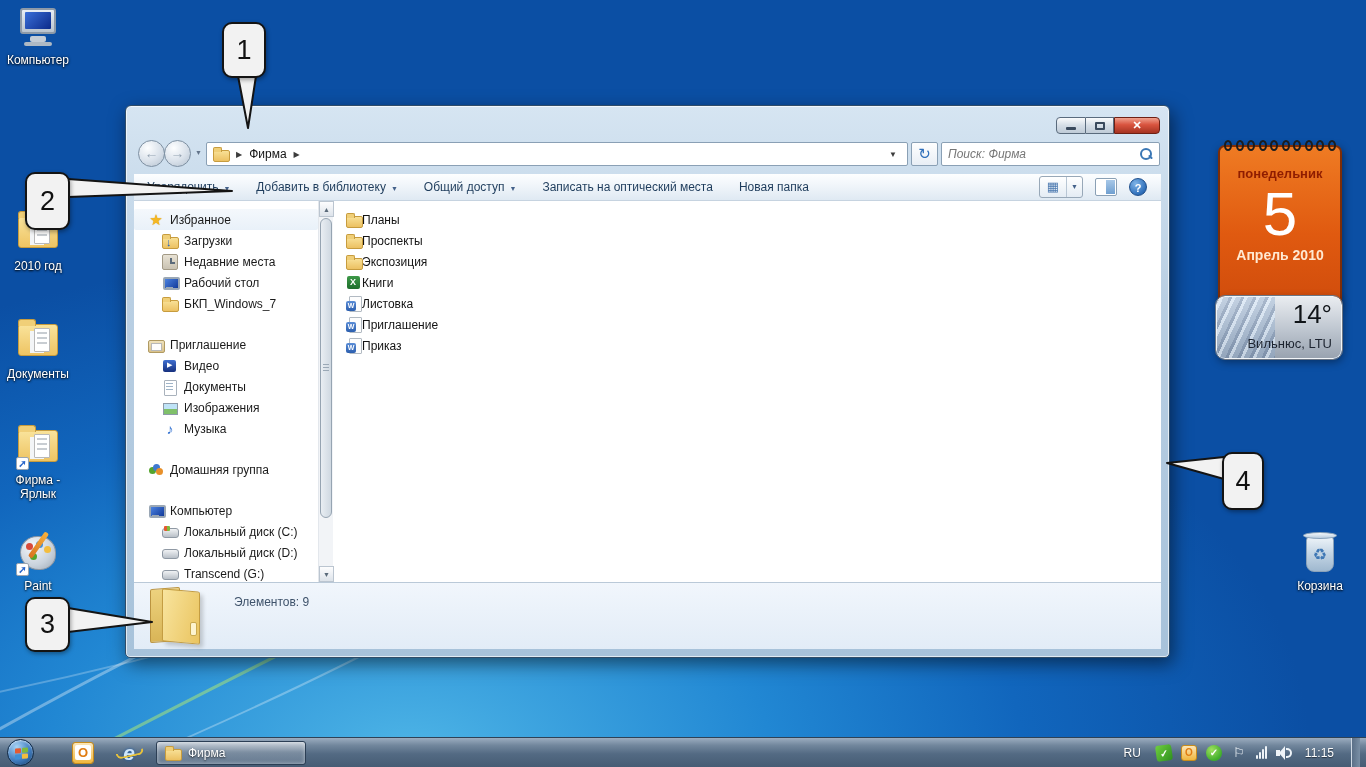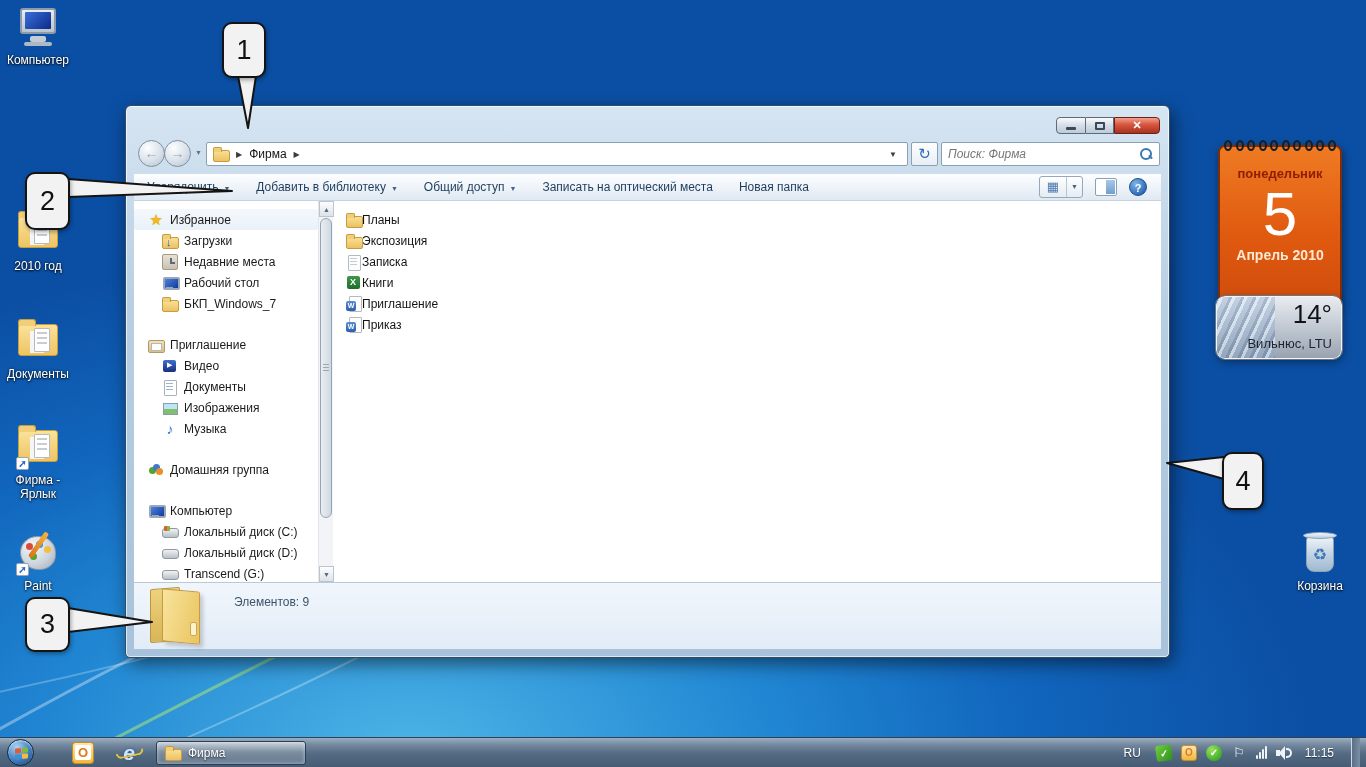--- a/index.html
+++ b/index.html
@@ -474,29 +474,33 @@
       <div class="vs-arrow vs-down">▼</div>
     </div>
 
     <div class="filepane">
       <div class="file-row">
         <span class="i16 ifolder"></span>
         <span>Планы</span>
       </div>
       <div class="file-row">
         <span class="i16 ifolder"></span>
+        <span>Проспекты</span>
+      </div>
+      <div class="file-row">
+        <span class="i16 ifolder"></span>
         <span>Экспозиция</span>
-      </div>
-      <div class="file-row">
-        <span class="i16 itext"></span>
-        <span>Записка</span>
       </div>
       <div class="file-row">
         <span class="i16 iexcel"></span>
         <span>Книги</span>
+      </div>
+      <div class="file-row">
+        <span class="i16 iword"></span>
+        <span>Листовка</span>
       </div>
       <div class="file-row">
         <span class="i16 iword"></span>
         <span>Приглашение</span>
       </div>
       <div class="file-row">
         <span class="i16 iword"></span>
         <span>Приказ</span>
       </div>
     </div>

